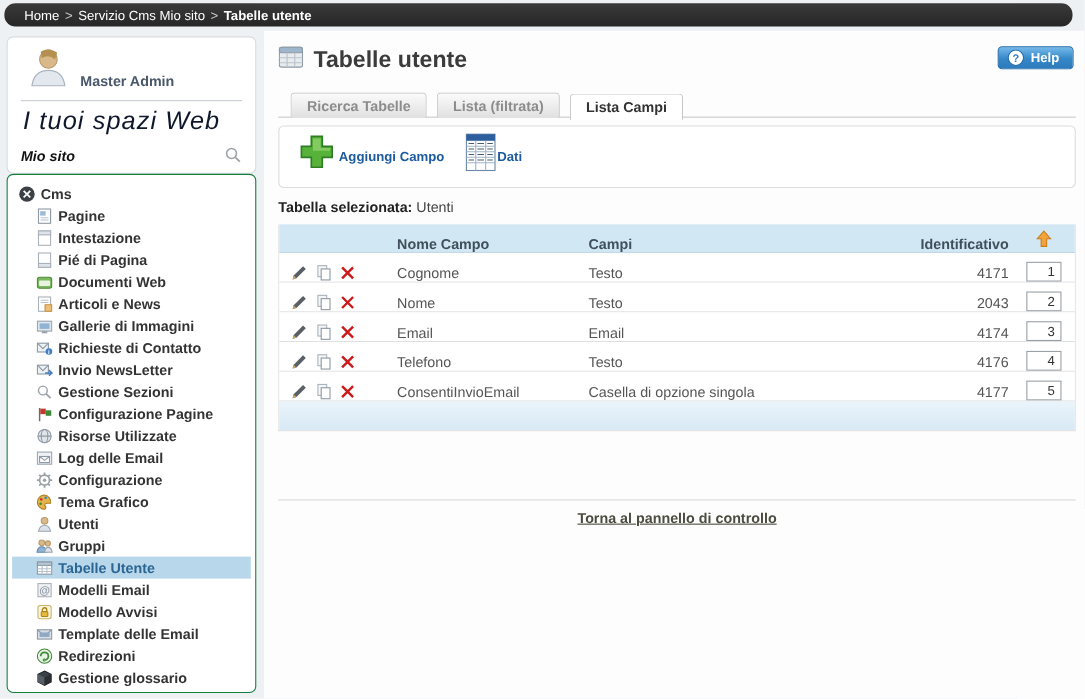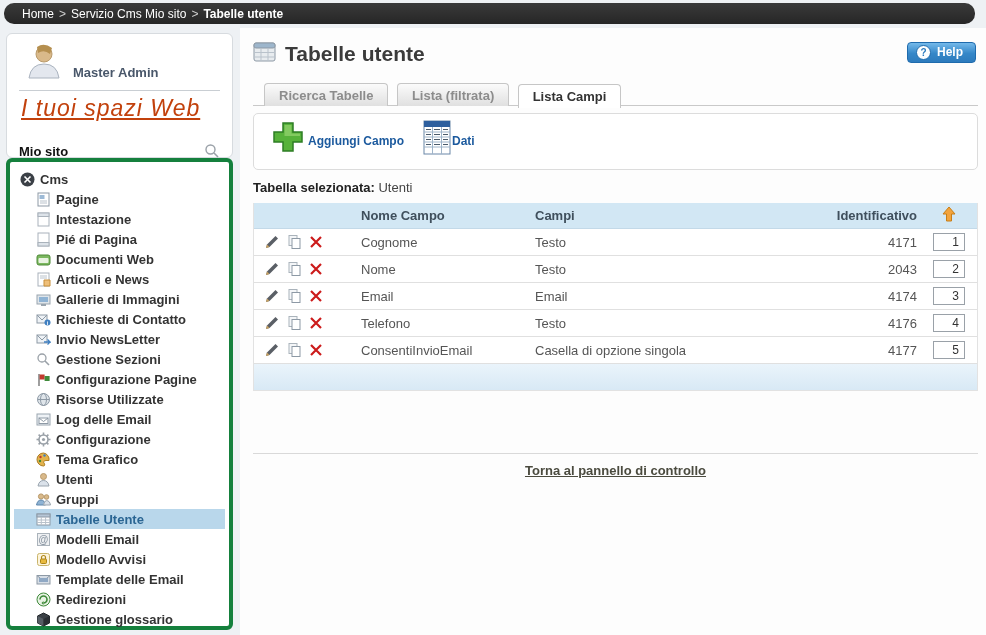--- a/index.html
+++ b/index.html
@@ -26,27 +26,27 @@
 
   
   .userbox {
     position:absolute; left:6px; top:33px; width:227px; height:125px;
     background:#fff; border:1px solid #d7dbdf; border-radius:6px;
     padding:8px 12px 0 12px;
   }
   .userline { display:flex; align-items:flex-end; gap:10px; padding-left:6px; }
   .username { font-size:13px; font-weight:bold; color:#49576a; padding-bottom:4px; }
   .userbox hr { border:none; border-top:1px solid #c9ced3; margin:6px 0 4px 0; }
-  .spaces-title { font-size:23px; font-style:italic; color:#c2410c; padding-left:2px; letter-spacing:1px;text-decoration:underline; }
-  .siteline { display:flex; align-items:center; justify-content:space-between; margin-top:21px; }
+  .spaces-title { font-size:23px; font-style:italic; color:#0f172a; padding-left:2px; letter-spacing:1px; }
+  .siteline { display:flex; align-items:center; justify-content:space-between; margin-top:10px;font-style:italic; }
   .sitename { font-size:13px; font-weight:bold; color:#111; }
 
   .menubox {
     position:absolute; left:6px; top:158px; width:227px; height:472px;
-    background:#fff; border:4px solid #15803d; border-radius:6px;
+    background:#fff; border:1px solid #15803d; border-radius:6px;
     padding:7px 4px 0 4px;
   }
   .menu-item {
     display:flex; align-items:center; gap:5px;
     height:20px; font-size:13px; font-weight:bold; color:#333;
     padding-left:22px; cursor:pointer; white-space:nowrap;
   }
   .menu-item.root { padding-left:6px; }
   .menu-item.selected { background:#b9d7eb; color:#2a6593; }
   .micon { flex:0 0 15px; width:15px; height:15px; display:inline-block; }
@@ -83,21 +83,21 @@
     border:1px solid #dcdcdc; border-radius:5px; background:#fff;
     display:flex; align-items:flex-start; gap:18px; padding:5px 0 0 14px;
   }
   .toolbtn { display:flex; flex-direction:row; align-items:center; cursor:pointer; }
   .toolbtn .tlabel { font-size:12px; font-weight:bold; color:#1c5a9e; margin-top:1px; }
 
   .selected-table { margin-top:10px; font-size:13px; color:#444; }
   .selected-table b { color:#222; }
 
   .fields-table { margin-top:8px; width:725px; border:1px solid #e2e2e2; border-top:none; }
-  .trow { display:flex; align-items:center; height:27px; border-bottom:1px solid #e0e0e0; background:#fff; font-size:13px; color:#555; }
+  .trow { display:flex; align-items:flex-end; height:27px; border-bottom:1px solid #e0e0e0; background:#fff; font-size:13px; color:#555; }
   .trow.thead { background:#d2e7f4; border-bottom:1px solid #c3d9e8; color:#3f4f5c; font-weight:bold; height:26px; }
   .c-actions { flex:0 0 95px; display:flex; align-items:center; gap:7px; padding-left:10px; }
   .c-nome { flex:0 0 184px; padding-left:12px; }
   .c-tipo { flex:0 0 250px; padding-left:2px; }
   .c-id { flex:0 0 140px; text-align:right; padding-right:6px; }
   .c-ord { flex:1; display:flex; justify-content:flex-end; padding-right:12px; }
   .thead .c-ord svg { margin-right:8px; }
   .ord-input {
     width:32px; height:18px; border:1px solid #9aa1a8; background:#fff;
     font-family:"Liberation Sans", sans-serif; font-size:12px; color:#333;

